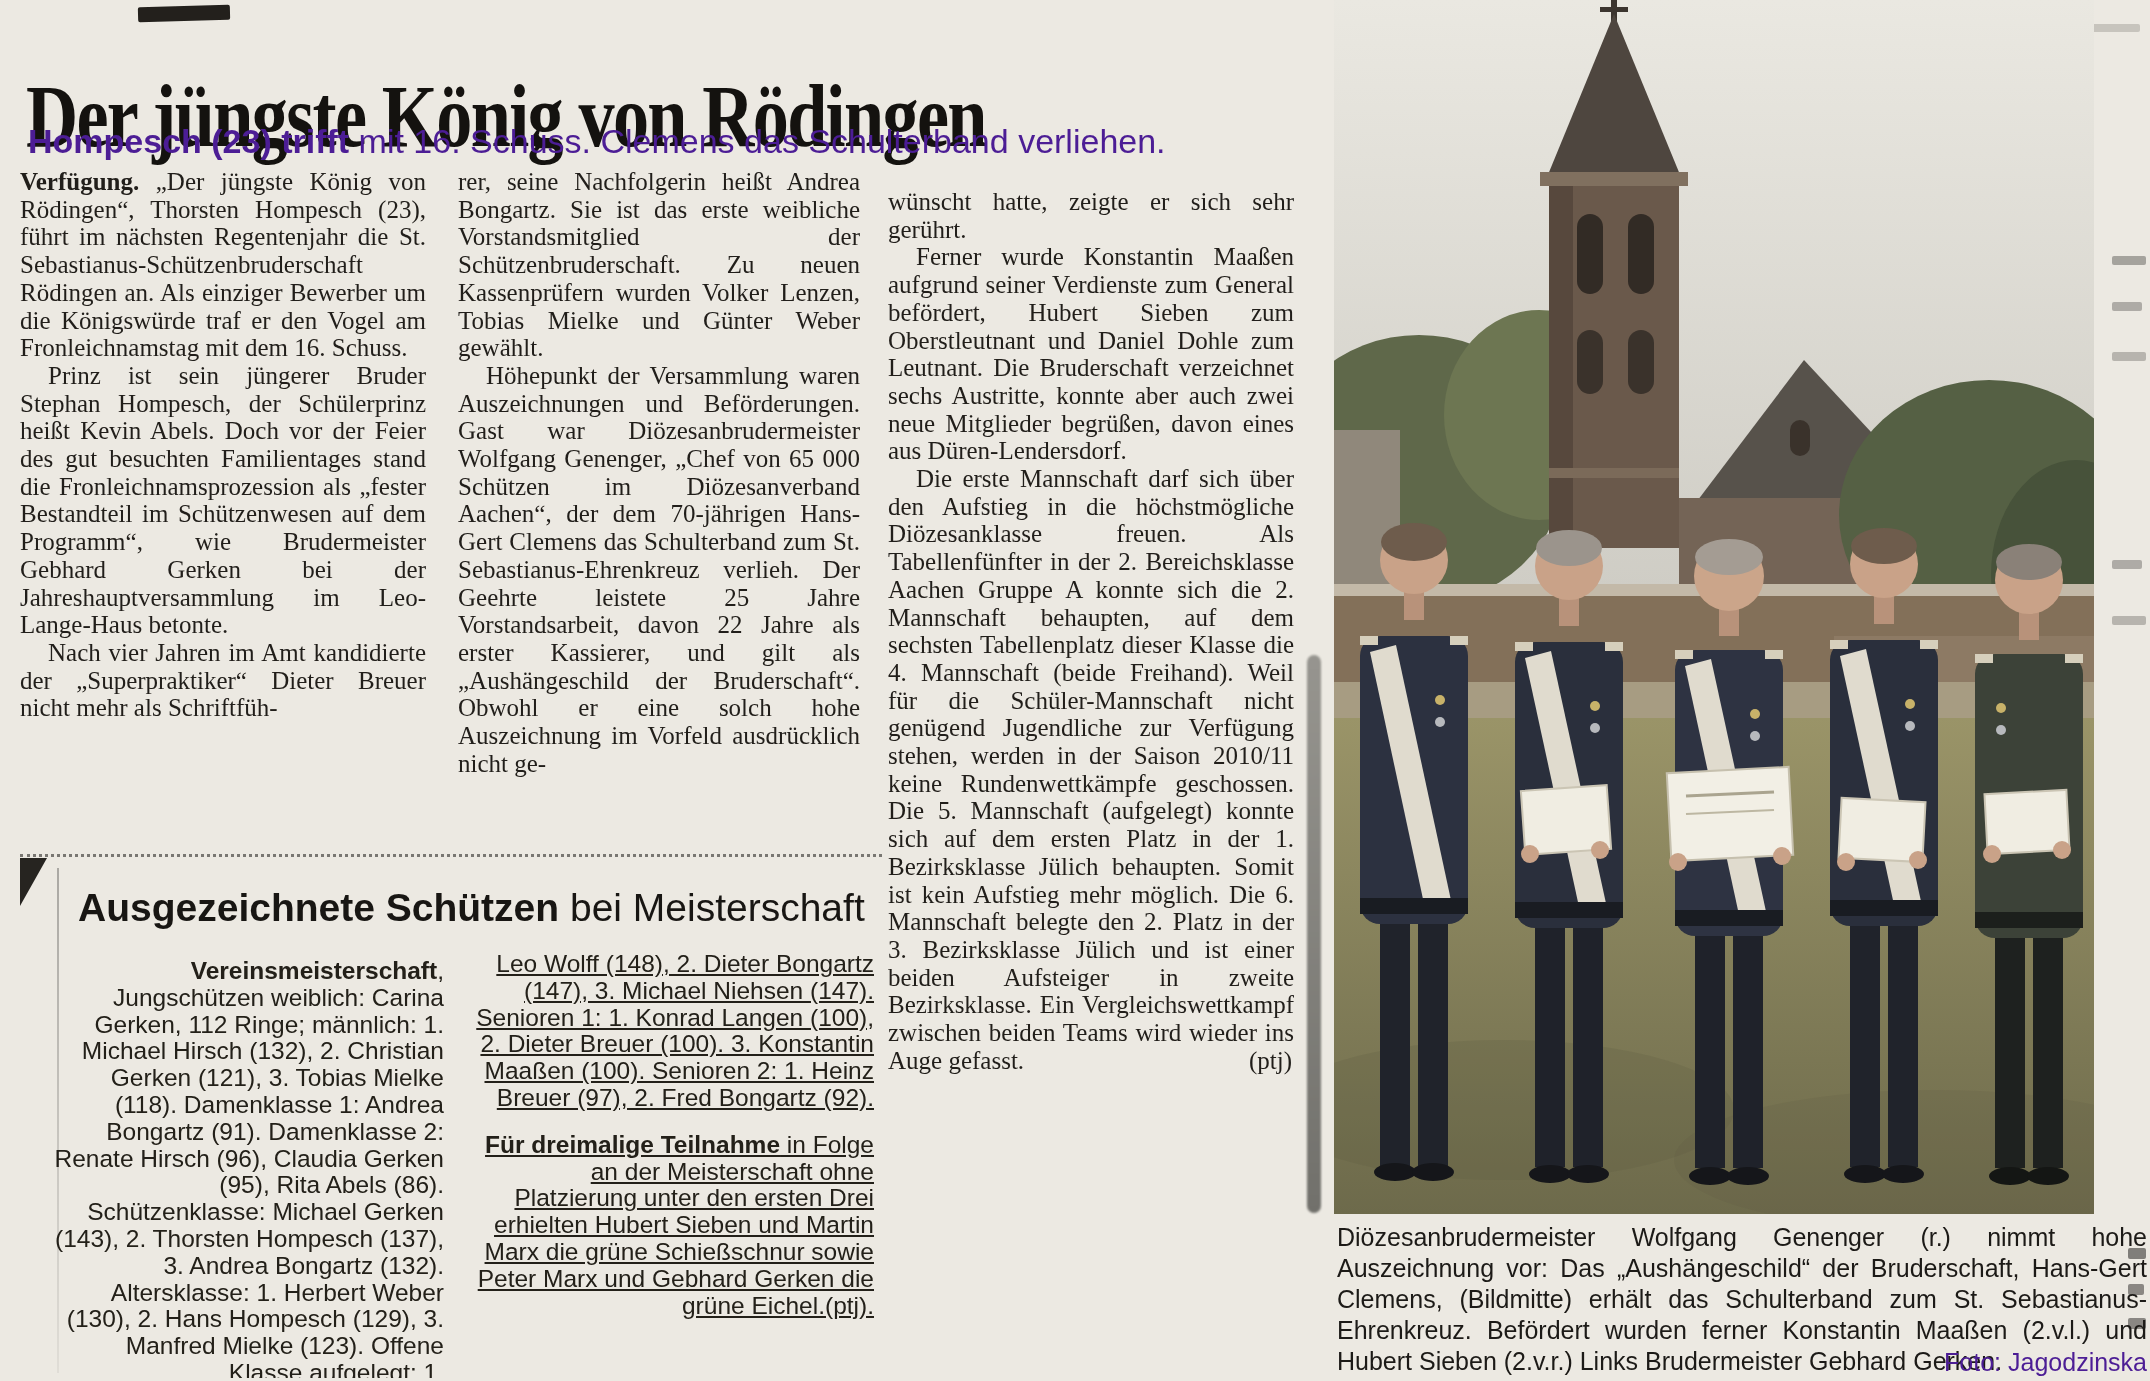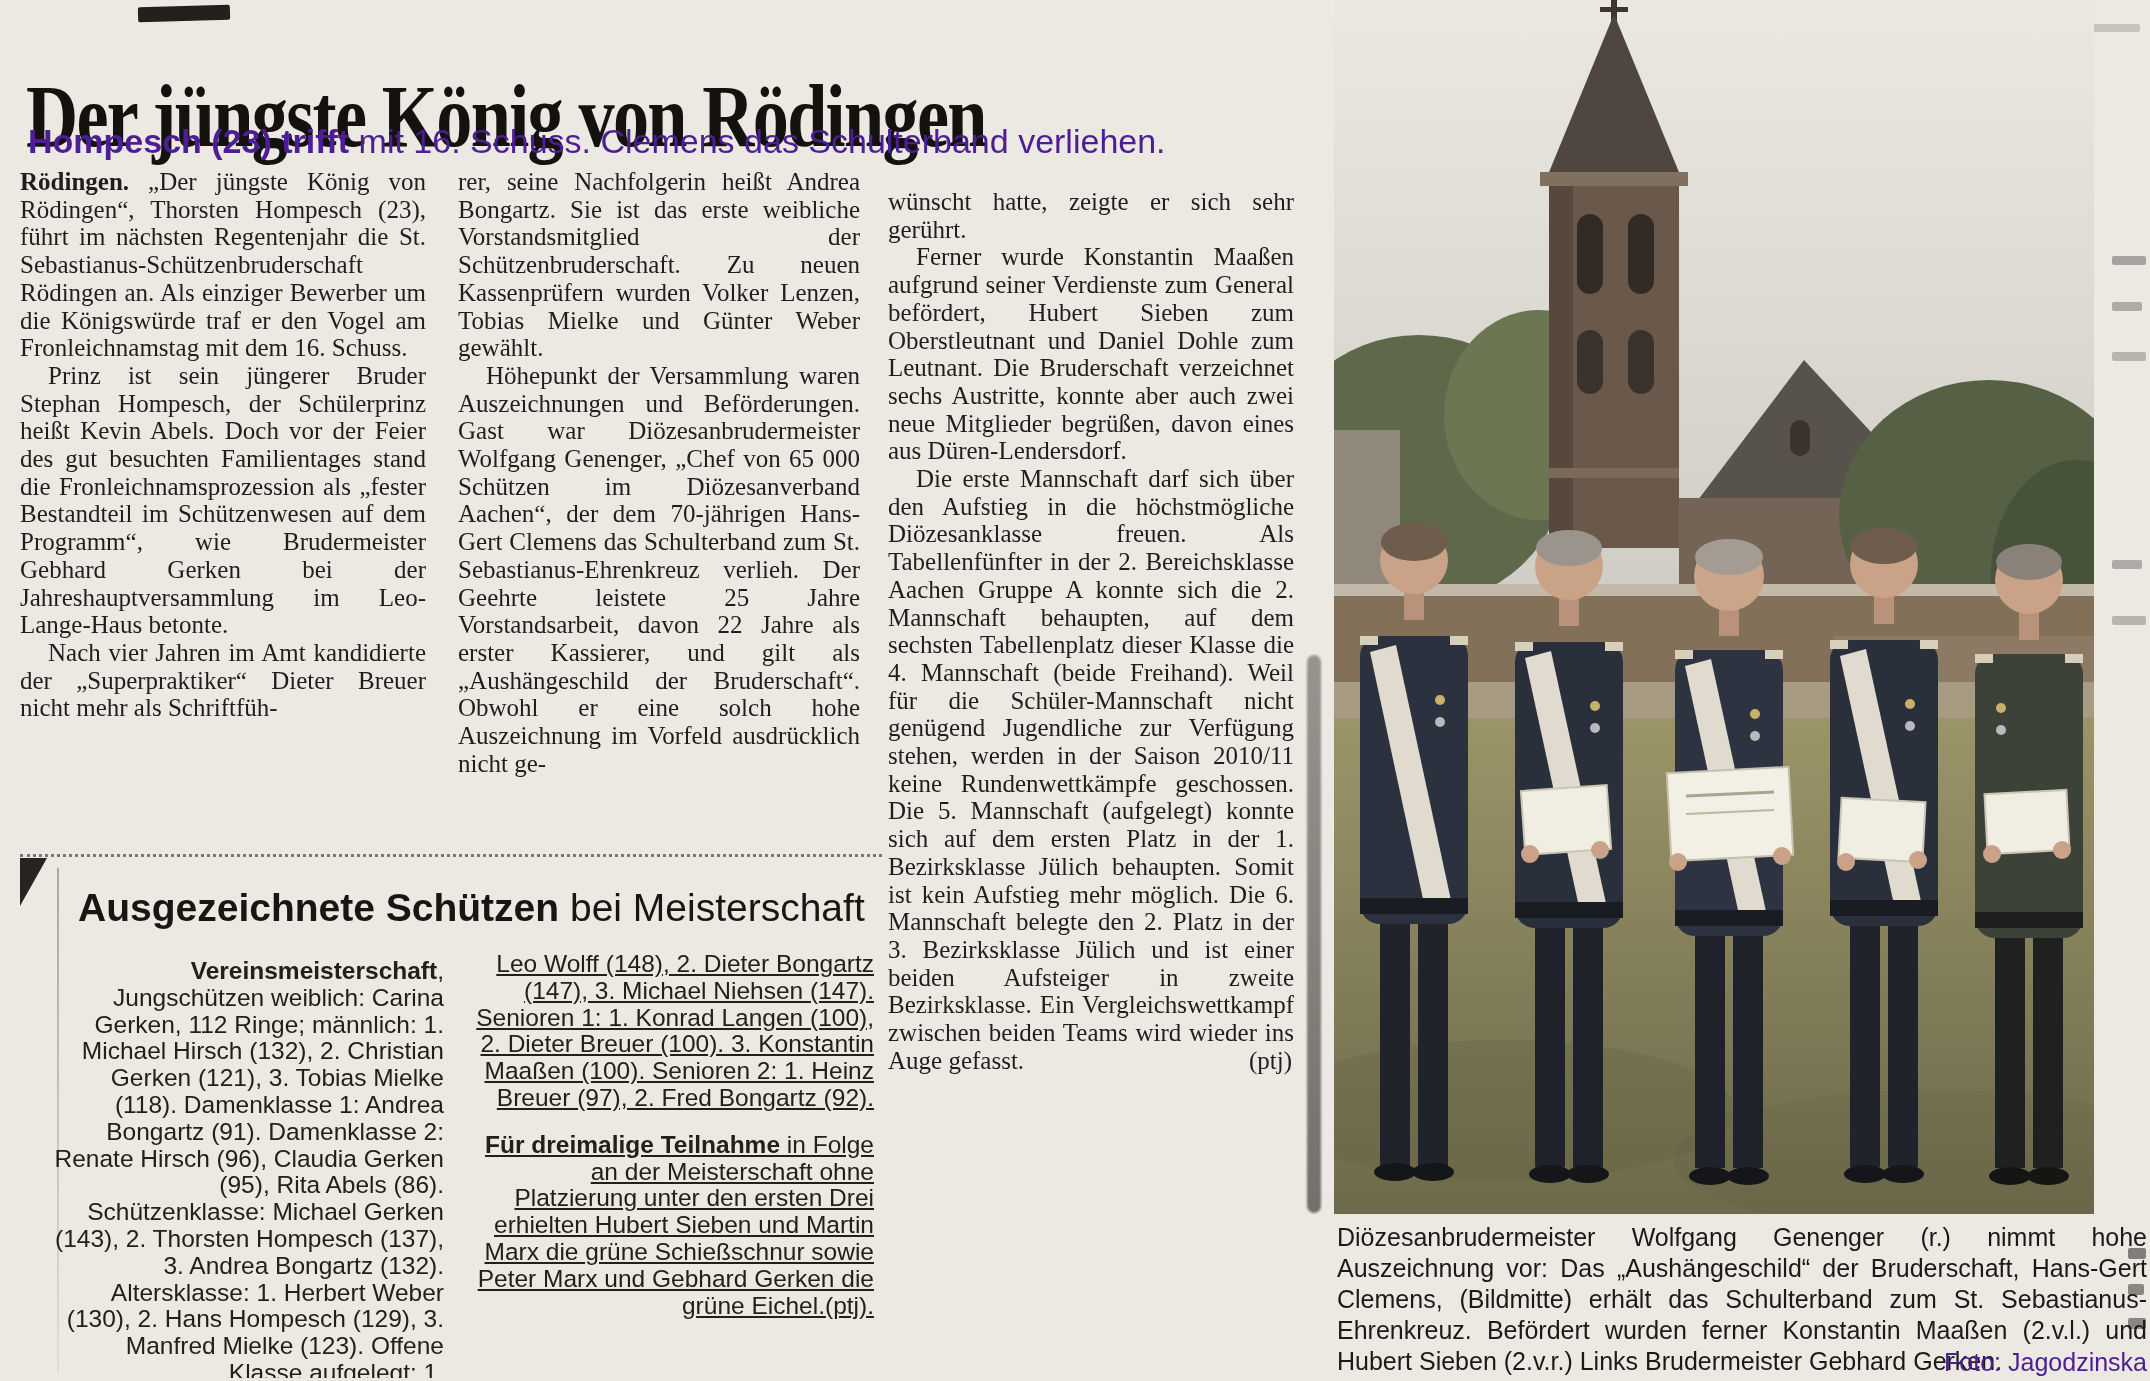--- a/index.html
+++ b/index.html
@@ -107,21 +107,21 @@
   <div class="frag c2"></div>
   <div class="frag c3"></div>
 
   <h1 class="abs headline">Der jüngste König von Rödingen</h1>
 
   <div class="abs subhead">
     <span class="b">Hompesch (23) trifft</span><span> mit 16. Schuss. Clemens das Schulterband verliehen.</span>
   </div>
 
   <div class="abs bodycol col1">
-    <p><span class="lead">Rödingen.</span><span> „Der jüngste König von Rödingen“, Thorsten Hompesch (23), führt im nächsten Regentenjahr die St. Sebastianus-Schützenbruderschaft Rödingen an. Als einziger Bewerber um die Königswürde traf er den Vogel am Fronleichnamstag mit dem 16. Schuss.</span></p>
+    <p><span class="lead">Verfügung.</span><span> „Der jüngste König von Rödingen“, Thorsten Hompesch (23), führt im nächsten Regentenjahr die St. Sebastianus-Schützenbruderschaft Rödingen an. Als einziger Bewerber um die Königswürde traf er den Vogel am Fronleichnamstag mit dem 16. Schuss.</span></p>
     <p class="ind">Prinz ist sein jüngerer Bruder Stephan Hompesch, der Schülerprinz heißt Kevin Abels. Doch vor der Feier des gut besuchten Familientages stand die Fronleichnamsprozession als „fester Bestandteil im Schützenwesen auf dem Programm“, wie Brudermeister Gebhard Gerken bei der Jahreshauptversammlung im Leo-Lange-Haus betonte.</p>
     <p class="ind">Nach vier Jahren im Amt kandidierte der „Superpraktiker“ Dieter Breuer nicht mehr als Schriftfüh-</p>
   </div>
 
   <div class="abs bodycol col2">
     <p>rer, seine Nachfolgerin heißt Andrea Bongartz. Sie ist das erste weibliche Vorstandsmitglied der Schützenbruderschaft. Zu neuen Kassenprüfern wurden Volker Lenzen, Tobias Mielke und Günter Weber gewählt.</p>
     <p class="ind">Höhepunkt der Versammlung waren Auszeichnungen und Beförderungen. Gast war Diözesanbrudermeister Wolfgang Genenger, „Chef von 65 000 Schützen im Diözesanverband Aachen“, der dem 70-jährigen Hans-Gert Clemens das Schulterband zum St. Sebastianus-Ehrenkreuz verlieh. Der Geehrte leistete 25 Jahre Vorstandsarbeit, davon 22 Jahre als erster Kassierer, und gilt als „Aushängeschild der Bruderschaft“. Obwohl er eine solch hohe Auszeichnung im Vorfeld ausdrücklich nicht ge-</p>
   </div>
 
   <div class="abs bodycol col3">

